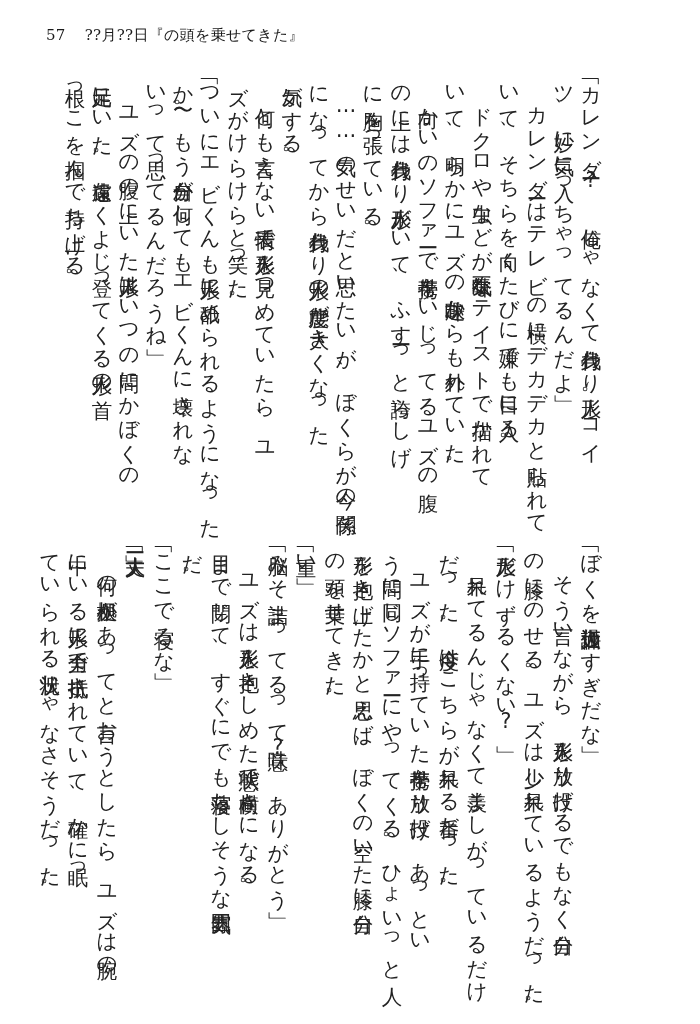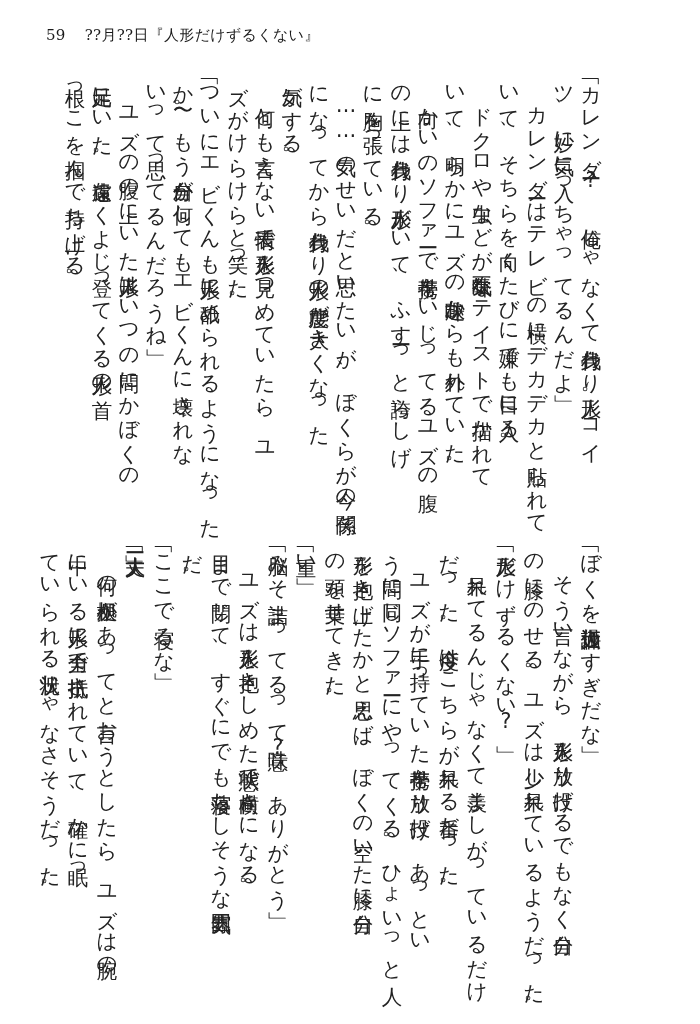--- a/index.html
+++ b/index.html
@@ -25,22 +25,22 @@
     letter-spacing: 0.5px;
     white-space: nowrap;
     font-family: "DejaVu Sans", "Liberation Sans", sans-serif;
     color: #222;
   }
 </style>
 </head>
 <body>
 
 <div class="header">
-  <span class="page-num">59</span>
-  <span>??月??日『人形だけずるくない』</span>
+  <span class="page-num">57</span>
+  <span>??月??日『の頭を乗せてきた』</span>
 </div>
 
 <div class="tier top">
   <div class="col" style="left: 579px;">「カレンダー?　俺じゃなくて身代わり人形。コイ</div>
   <div class="col" style="left: 552px;">ツ、妙に気に入っちゃってるんだよ」</div>
   <div class="col" style="left: 525px;">　カレンダーはテレビの横にデカデカと貼られて</div>
   <div class="col" style="left: 497px;">いて、そちらを向くたびに嫌でも目に入る。</div>
   <div class="col" style="left: 470px;">　ドクロや虫などが不気味なテイストで描かれて</div>
   <div class="col" style="left: 443px;">いて、明らかにユズの趣味からも外れていた。</div>
   <div class="col" style="left: 416px;">　向かいのソファーで携帯をいじってるユズの腹</div>

